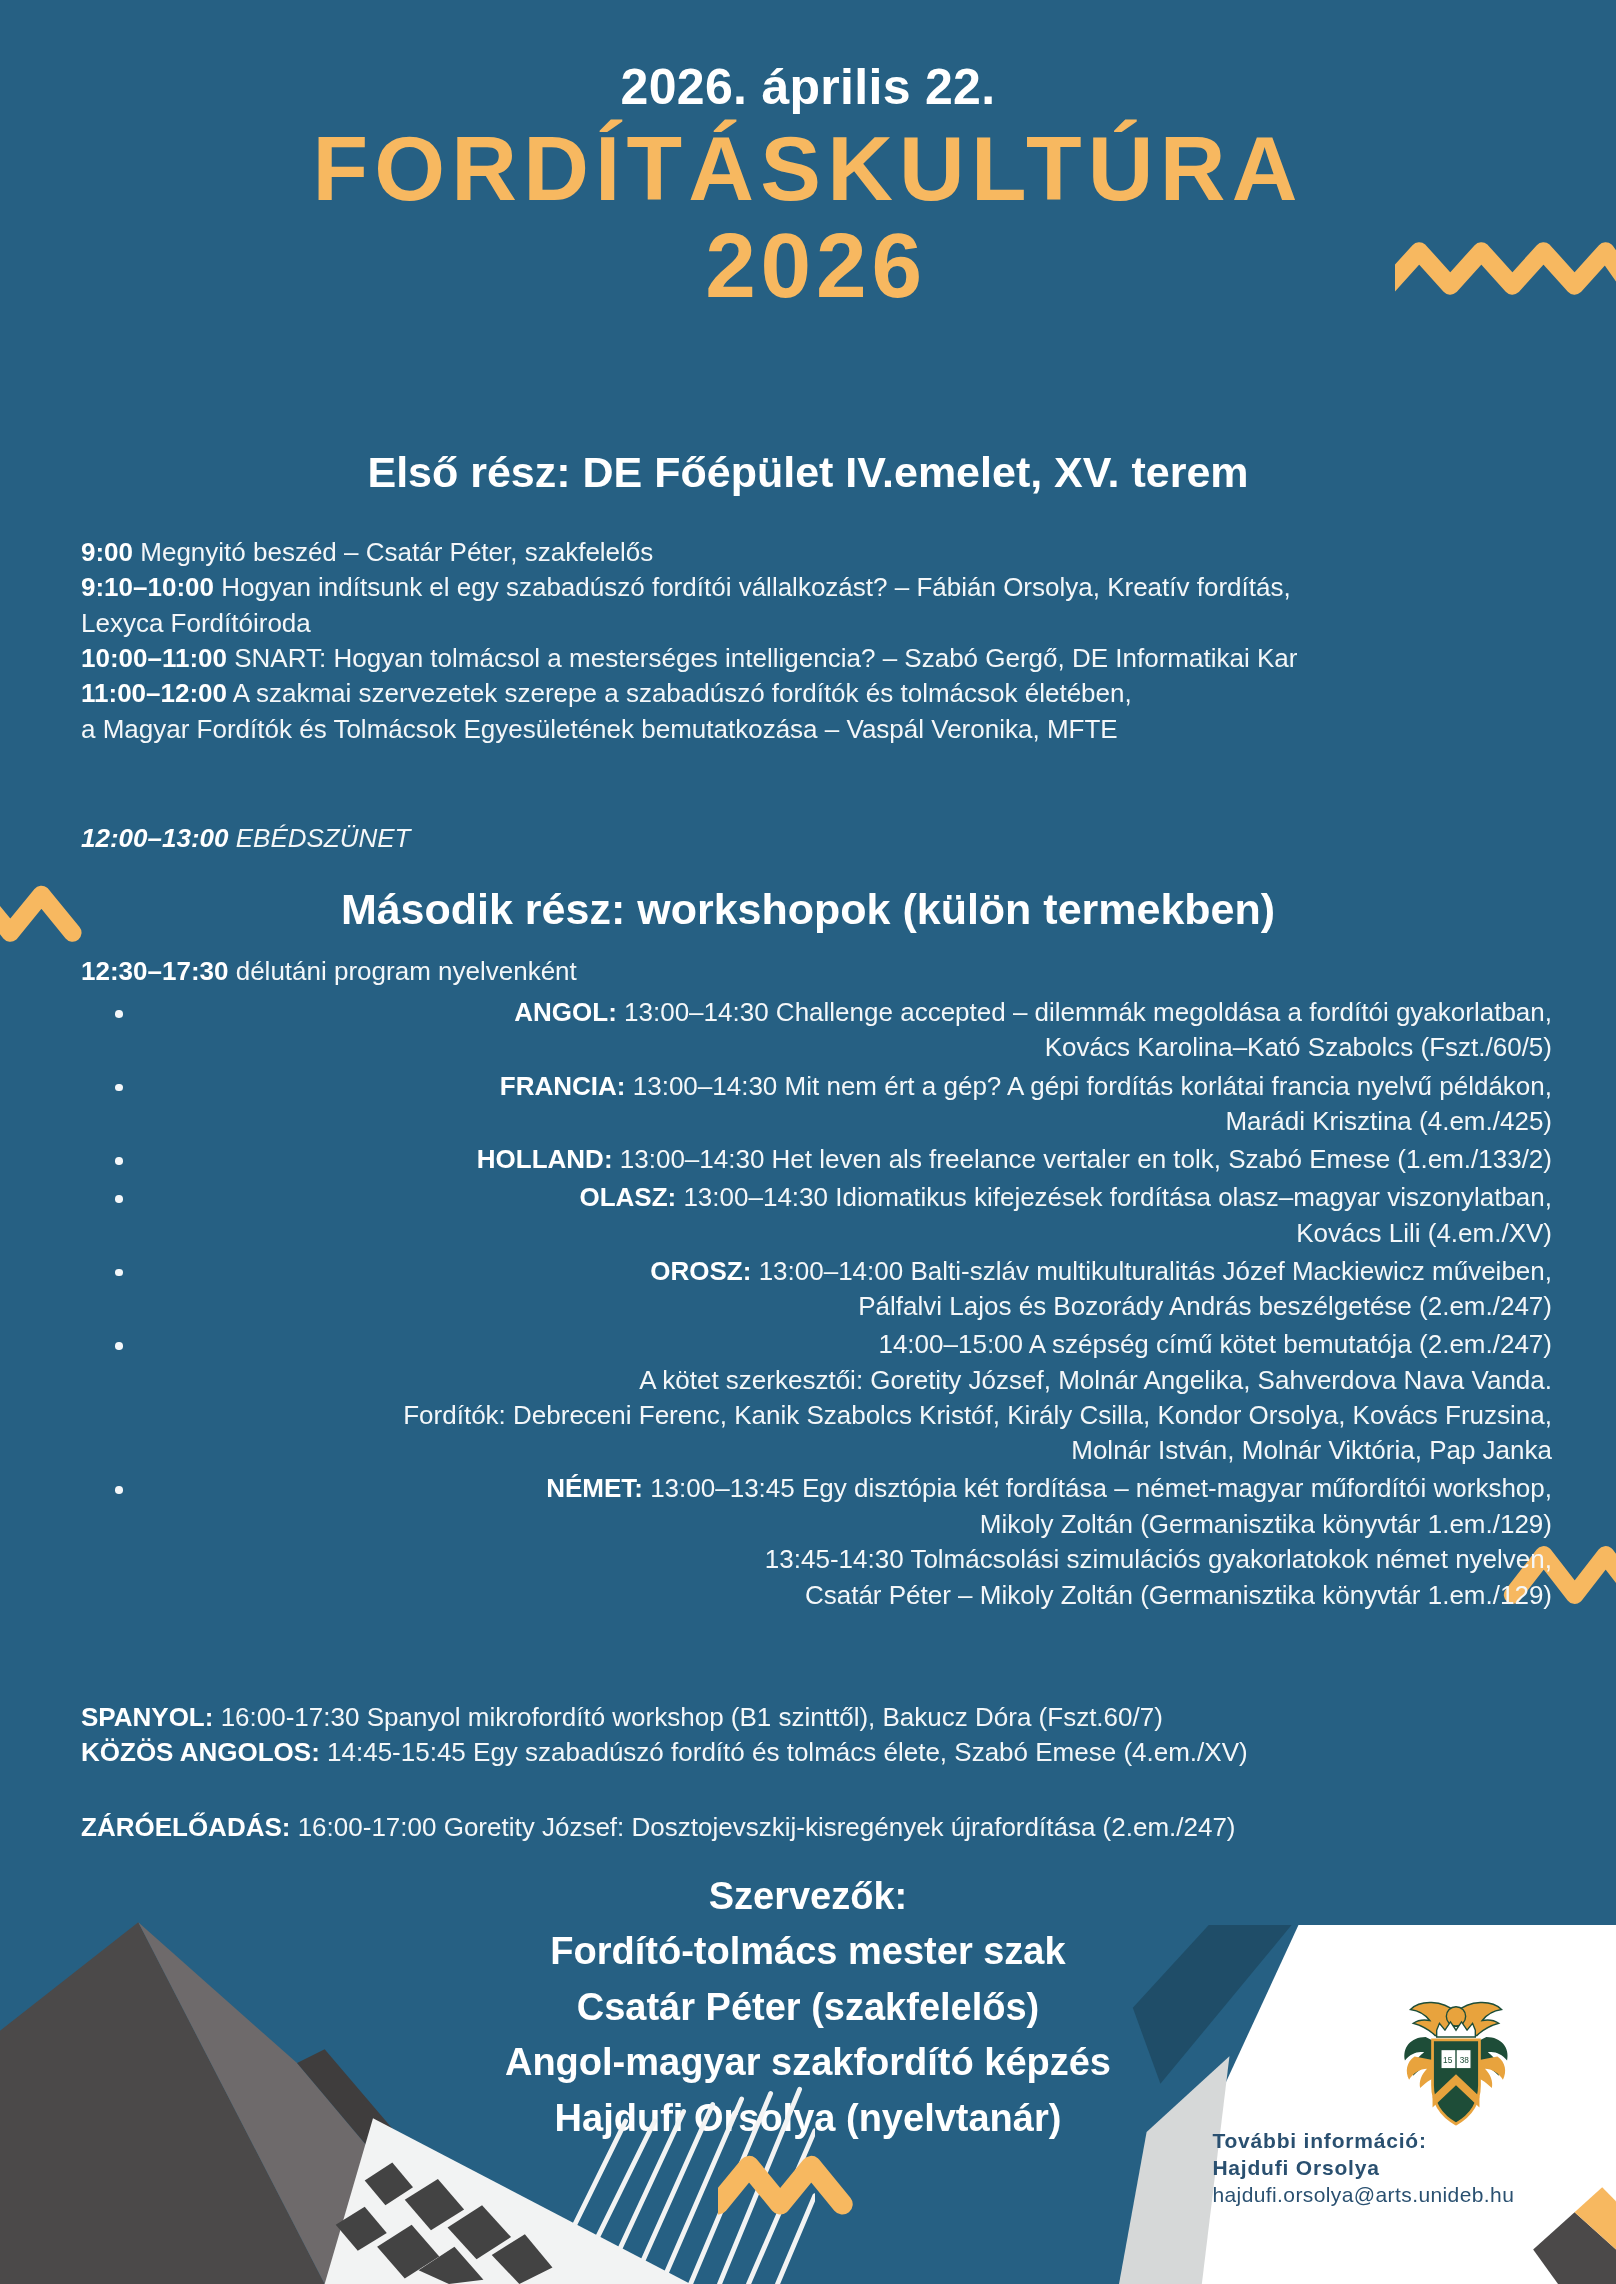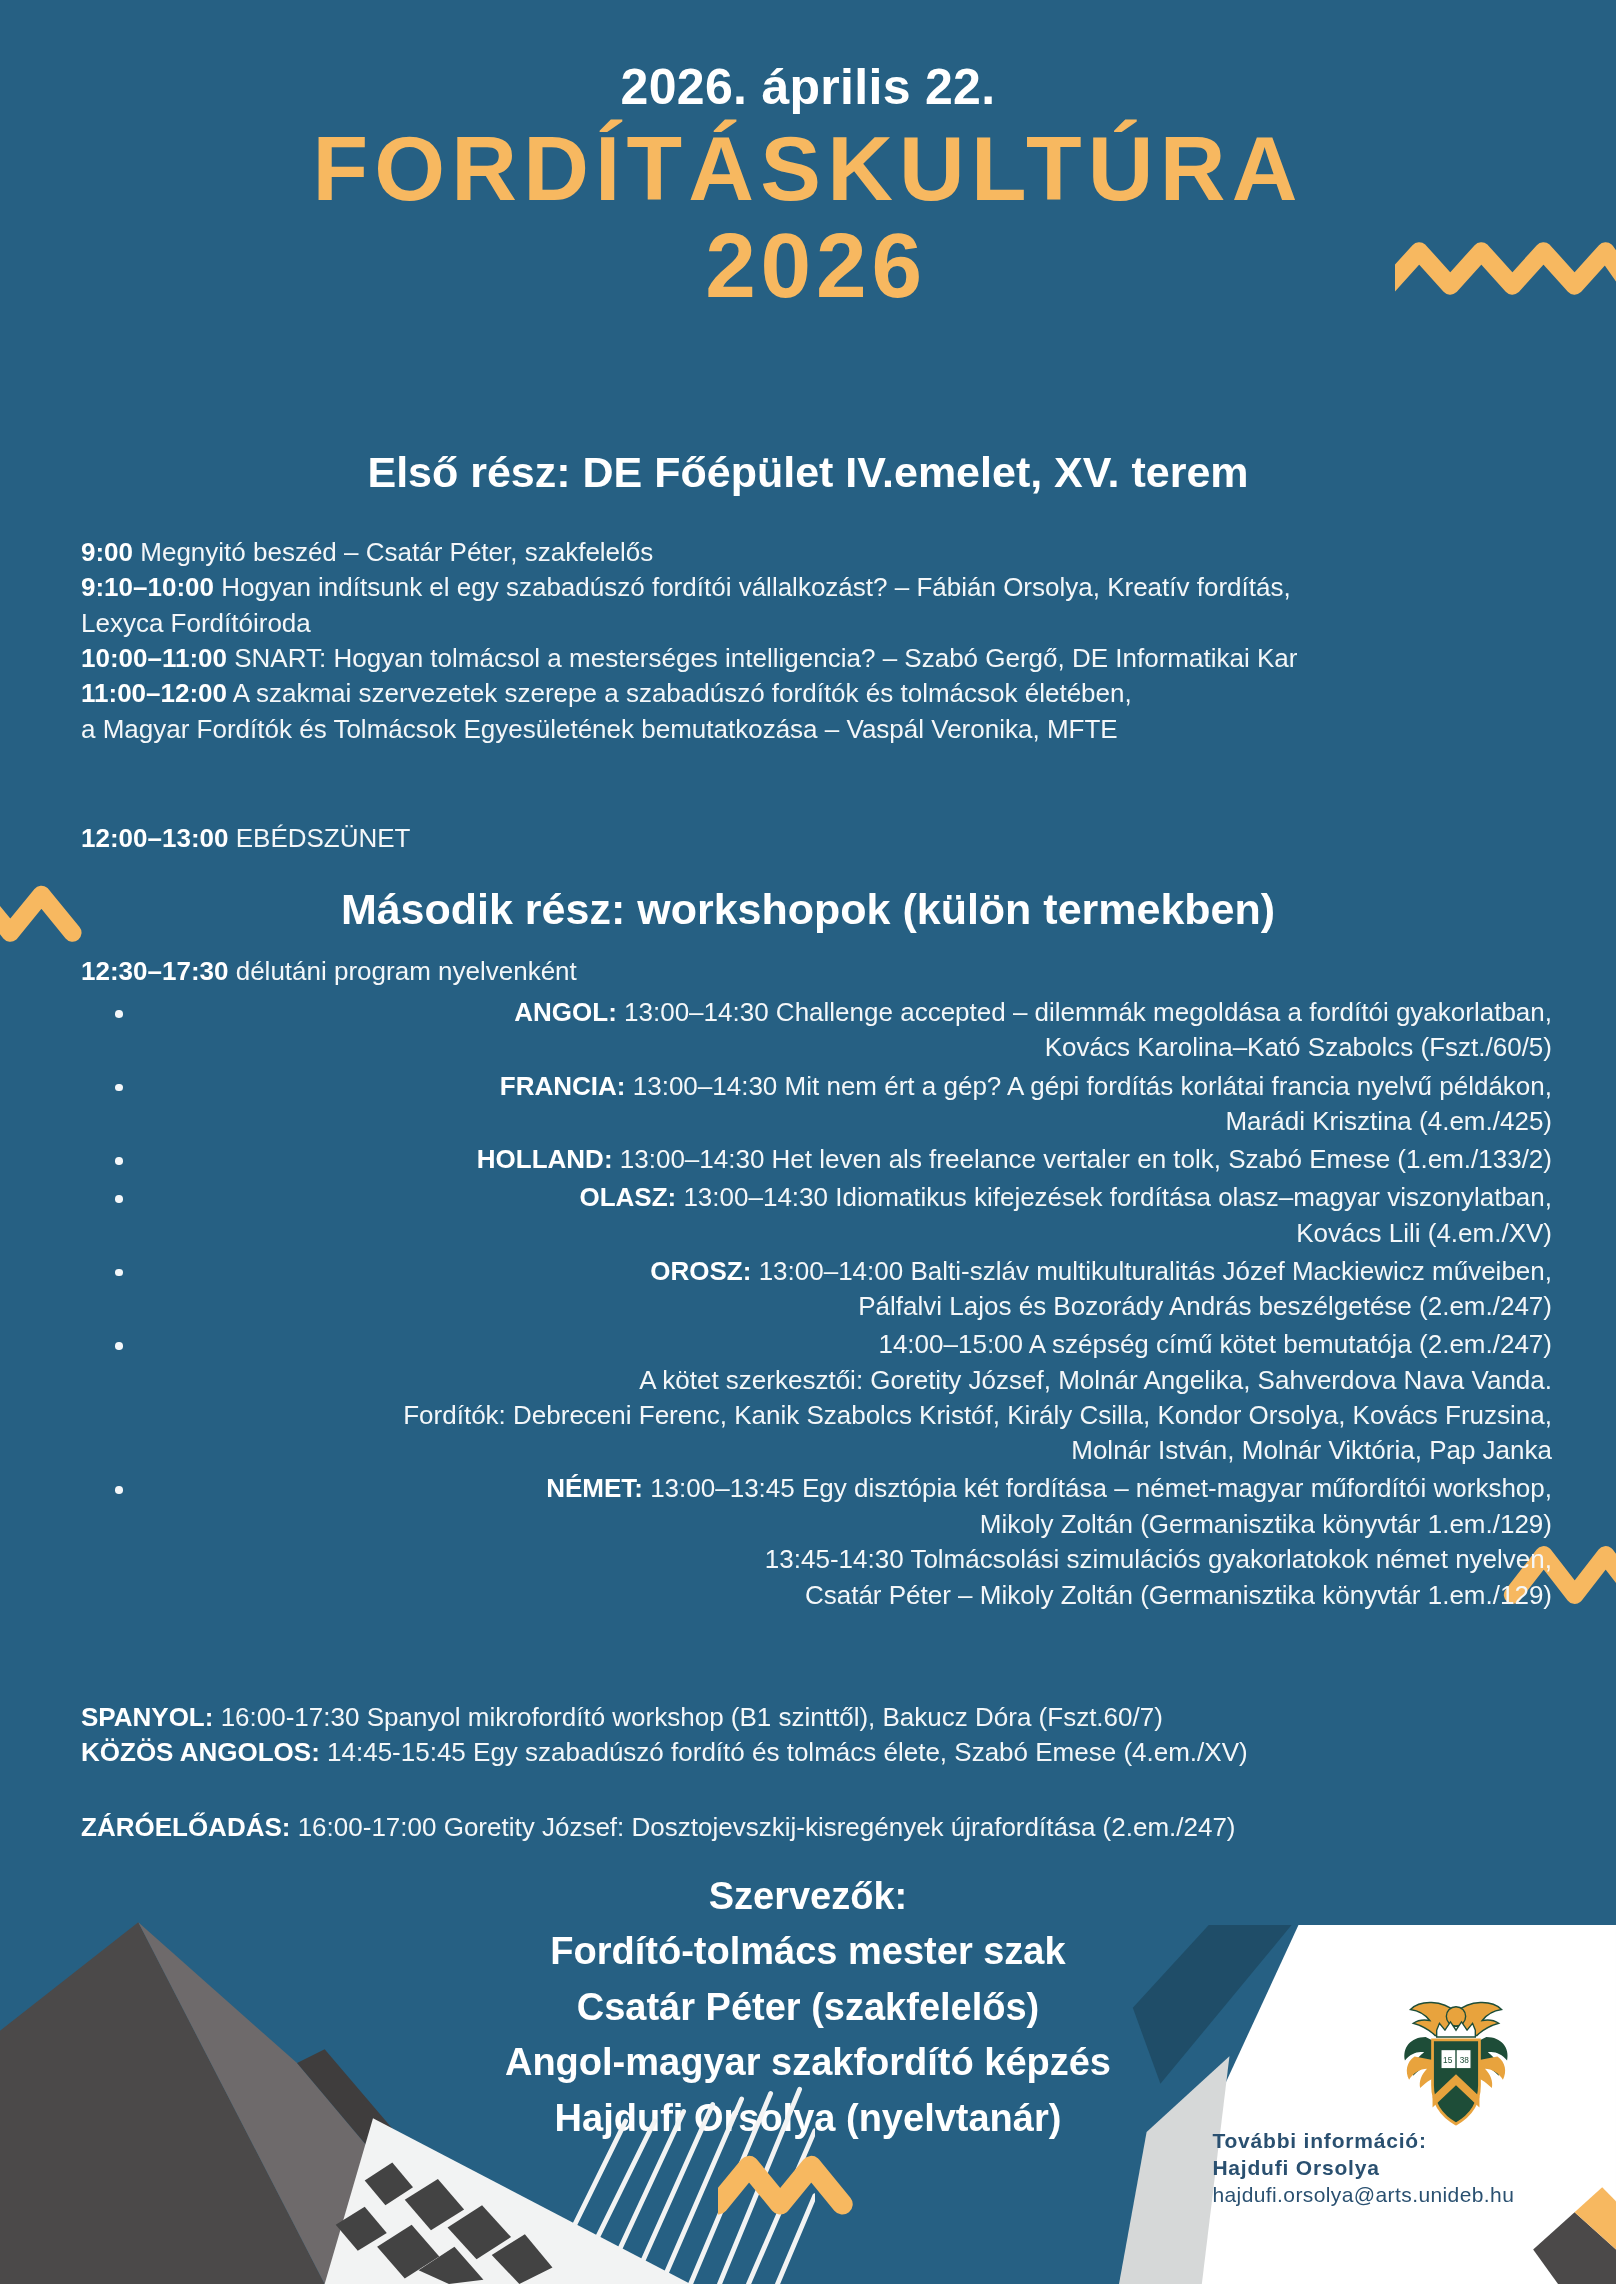--- a/index.html
+++ b/index.html
@@ -76,21 +76,21 @@
     left: 81px;
     width: 1457px;
     font-size: 26px;
     line-height: 1.36;
     color: #f4f7f9;
   }
   .block p { margin: 0; }
   .b { font-weight: bold; color: #ffffff; }
 
   #blk-morning  { top: 535px; }
-  #blk-lunch    { top: 821px; }
+  #blk-lunch    { top: 821px; font-style: italic; }
   #blk-intro    { top: 954px; }
   #blk-tail     { top: 1700px; }
   #blk-closing  { top: 1810px; }
 
   
   ul.ws {
     margin: 0;
     padding: 0 0 0 64px;
     list-style: none;
   }

